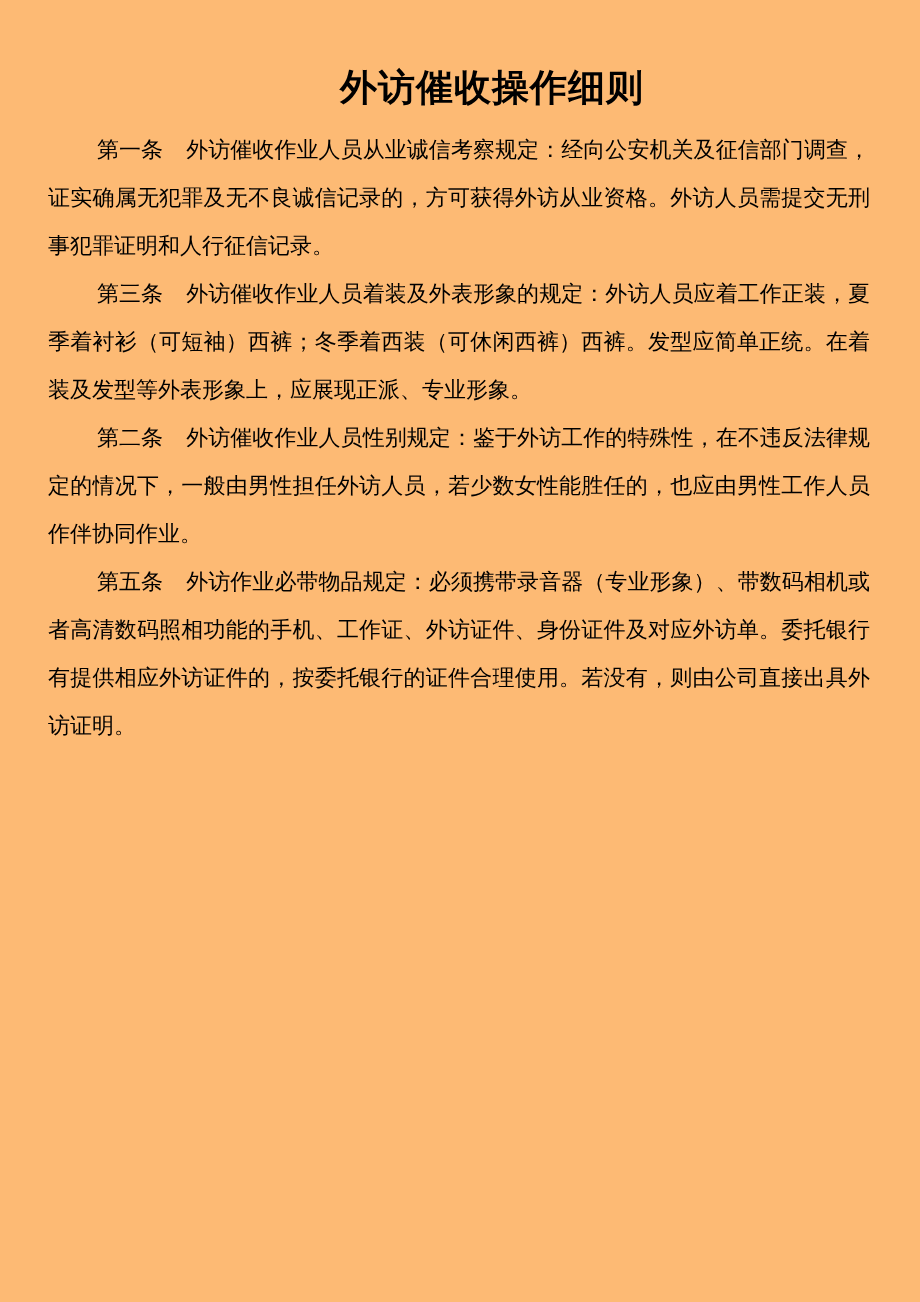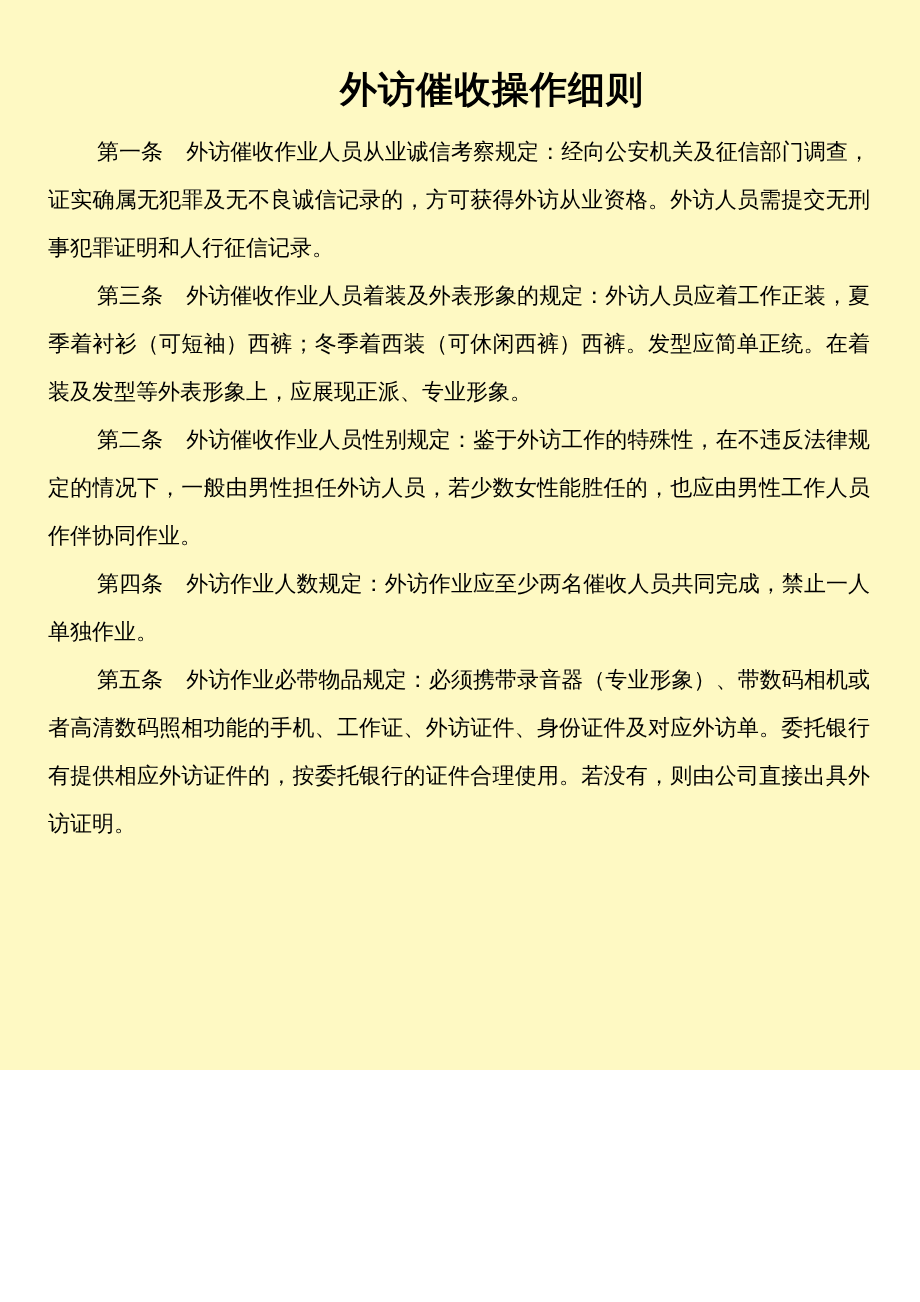--- a/index.html
+++ b/index.html
@@ -3,24 +3,24 @@
 <meta charset="utf-8">
 <style>
   html, body {
     margin: 0;
     padding: 0;
     background: #ffffff;
   }
   .page {
     position: relative;
     width: 920px;
-    height: 1070px;
-    background: #fef9c3;
+    height: 1302px;
+    background: #fdba74;
     color: #000000;
-    font-family: Liberation Sans, sans-serif;
+    font-family: Liberation Mono, monospace;
     overflow: hidden;
     box-sizing: border-box;
   }
   .doc-title {
     margin: 60px 50px 6px 48px;
     position: relative;
     left: 33px;
     text-align: center;
     font-size: 37px;
     font-weight: 700;
@@ -49,19 +49,18 @@
 <div class="page">
   <h1 class="doc-title">外访催收操作细则</h1>
 
   <div class="doc-body">
     <p class="law-paragraph"><span class="law-label">第一条</span><span>外访催收作业人员从业诚信考察规定：经向公安机关及征信部门调查，证实确属无犯罪及无不良诚信记录的，方可获得外访从业资格。外访人员需提交无刑事犯罪证明和人行征信记录。</span></p>
 
     <p class="law-paragraph"><span class="law-label">第三条</span><span>外访催收作业人员着装及外表形象的规定：外访人员应着工作正装，夏季着衬衫（可短袖）西裤；冬季着西装（可休闲西裤）西裤。发型应简单正统。在着装及发型等外表形象上，应展现正派、专业形象。</span></p>
 
     <p class="law-paragraph"><span class="law-label">第二条</span><span>外访催收作业人员性别规定：鉴于外访工作的特殊性，在不违反法律规定的情况下，一般由男性担任外访人员，若少数女性能胜任的，也应由男性工作人员作伴协同作业。</span></p>
 
-    <p class="law-paragraph"><span class="law-label">第四条</span><span>外访作业人数规定：外访作业应至少两名催收人员共同完成，禁止一人单独作业。</span></p>
 
     <p class="law-paragraph"><span class="law-label">第五条</span><span>外访作业必带物品规定：必须携带录音器（专业形象）、带数码相机或者高清数码照相功能的手机、工作证、外访证件、身份证件及对应外访单。委托银行有提供相应外访证件的，按委托银行的证件合理使用。若没有，则由公司直接出具外访证明。</span></p>
 
 
   </div>
 </div>
 
 </body></html>

